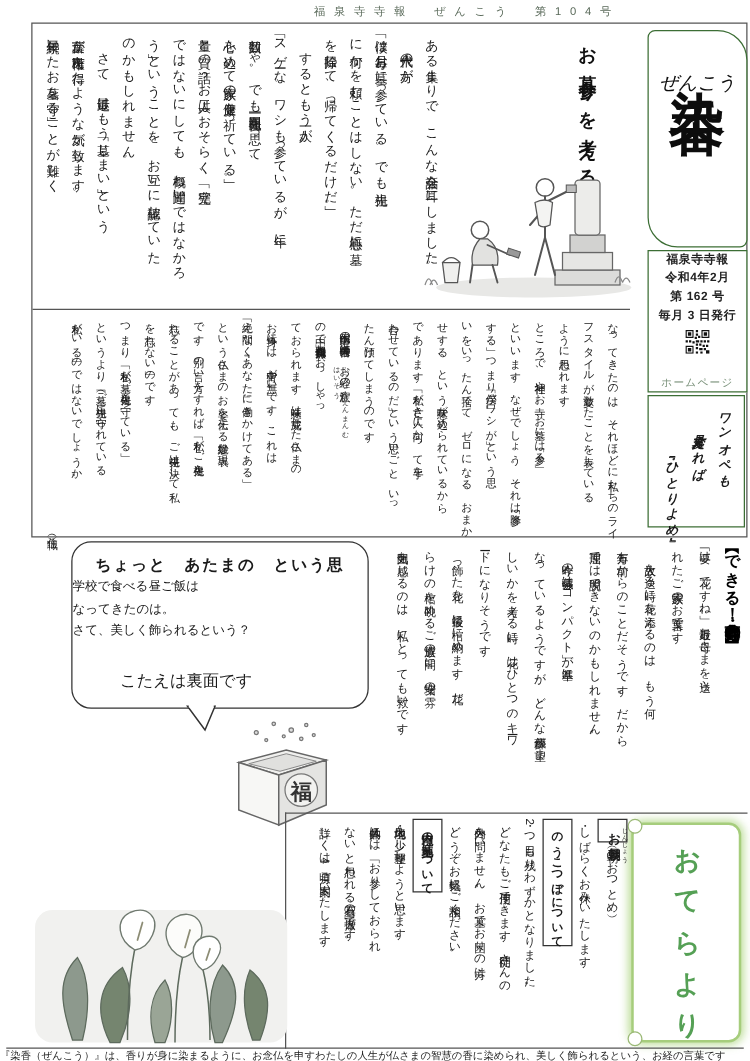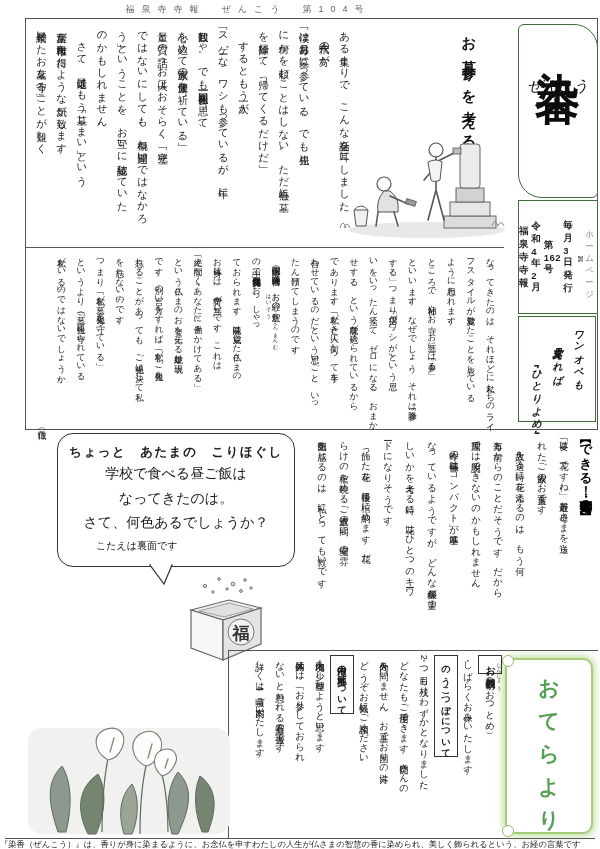--- a/index.html
+++ b/index.html
@@ -8,21 +8,21 @@
     font-family:"Liberation Sans",sans-serif;color:#1a1a1a;
     -webkit-font-smoothing:antialiased;
   }
   .v{writing-mode:vertical-rl;}
   .vcol{white-space:nowrap;}
   .vgroup{display:contents;}
   .abs{position:absolute;}
 
   
   .page-header{
-    left:0;top:3px;width:496px;text-align:center;
+    left:0;top:3px;width:496px;text-align:right;
     font-size:9px;letter-spacing:7px;color:#5a6a5a;
   }
 
   
   .main-box{left:25px;top:18px;width:571px;height:410px;border:1px solid #555;}
   .band-sep{position:absolute;left:0;top:228px;width:478px;border-top:1px solid #555;}
 
   .headline{
     left:459px;top:27px;height:180px;
     font-size:14.5px;font-weight:600;letter-spacing:4.5px;color:#111;
@@ -34,33 +34,33 @@
   .band2 .vcol{line-height:19.5px;letter-spacing:-.2px;}
   .col-end{text-align:end;}
   .furi-note{
     left:266px;top:290px;height:62px;font-size:5.5px;color:#333;letter-spacing:0;
   }
 
   
   .title-box{
     left:518px;top:24px;width:78px;height:172px;background:#fff;
     border:1.6px solid #3c6e35;border-radius:6px 24px 6px 24px;
-    display:flex;flex-direction:column;align-items:center;justify-content:flex-start;gap:20px;
+    display:flex;flex-direction:column;align-items:center;justify-content:flex-start;
   }
   .title-main{
     writing-mode:vertical-rl;font-family:"DejaVu Serif",serif;font-weight:bold;
     font-size:45px;line-height:1;margin-top:10px;color:#0d0d0d;letter-spacing:8px;
   }
   .title-kana{
     writing-mode:horizontal-tb;font-family:"DejaVu Serif",serif;font-style:italic;
     font-size:15px;margin-top:6px;color:#0d0d0d;
   }
   .info-box{
     left:518px;top:200px;width:78px;height:112px;border:1px solid #3c6e35;
-    display:flex;flex-direction:row;align-items:center;justify-content:center;gap:2px;
+    display:flex;flex-direction:column;align-items:center;justify-content:center;gap:2px;
     background:#fff;
   }
   .info-line{font-size:9.5px;font-weight:bold;color:#222;letter-spacing:.5px;}
   .homepage{font-size:8.5px;color:#7a917a;margin-top:16px;letter-spacing:1px;}
   .qr{margin-top:3px;}
 
   .senryu-box{
     left:518px;top:316px;width:78px;height:106px;border:1.6px solid #3c6e35;background:#fff;
     display:flex;flex-direction:row-reverse;justify-content:center;gap:7px;
     padding-top:6px;box-sizing:border-box;
@@ -77,22 +77,22 @@
   .dekiru-header{
     font-size:12.5px;font-weight:700;letter-spacing:1.5px;line-height:26px;color:#000;
   }
 
   
   .quiz-box{
     left:57px;top:433px;width:238px;height:134px;border:1.2px solid #333;border-radius:16px;
     background:#fff;box-sizing:border-box;padding-top:10px;
   }
   .quiz-title{text-align:center;font-size:12.5px;font-weight:700;letter-spacing:1.5px;}
-  .quiz-line{text-align:center;font-size:14px;line-height:1.75;}
-  .quiz-answer{font-size:10px;margin:4px 0 0 38px;}
+  .quiz-line{text-align:left;font-size:10px;line-height:1.75;}
+  .quiz-answer{font-size:13px;margin:22px 0 0 38px;}
   .quiz-tail{left:148px;top:564px;}
 
   
   .otera-frame{left:228px;top:650px;width:369px;height:188px;border-left:1px solid #555;border-top:1px solid #555;}
   .otera-banner{
     left:505px;top:658px;width:84px;height:172px;background:#fff;
     border:2px solid #a6cd7c;border-radius:10px;
     box-shadow:0 0 7px 2px rgba(139,195,74,.55);
     display:flex;align-items:center;justify-content:center;
   }
@@ -203,24 +203,24 @@
   <div class="vcol v s2">見方変えれば</div>
   <div class="vcol v s3">『ひとりよめ』</div>
 </div>
 
 <div class="abs v dekiru">
   <div class="vcol dekiru-header">【できる！自宅葬・寺葬②】</div>
   <div class="vgroup"><div class="vcol">「要は、花ですね」。最近お母さまを送ら</div><div class="vcol">れたご家族のお言葉です。</div><div class="vcol">　故人を送る時に花を添えるのは、もう何</div><div class="vcol">万年も前からのことだそうです。だから、</div><div class="vcol">理屈では説明できないのかもしれません。</div><div class="vcol">　昨今の葬儀は「コンパクト」が基準に</div><div class="vcol">なっているようですが、どんな葬儀が望ま</div><div class="vcol">しいかを考える時に、花はひとつのキーワ</div><div class="vcol">ードになりそうです。</div><div class="vcol">　飾った花を、最後に棺に納めます。花だ</div><div class="vcol">らけの棺を眺めるご遺族の間に、安堵の雰</div><div class="vcol">囲気を感じるのは、私にとっても救いです。</div></div>
 </div>
 
 <div class="abs quiz-box">
-  <div class="quiz-title">ちょっと　あたまの　こりほぐし</div>
+  <div class="quiz-title">ちょっと　あたまの　という思</div>
   <div class="quiz-line">学校で食べる昼ご飯は</div>
   <div class="quiz-line">なってきたのは。</div>
-  <div class="quiz-line">さて、何色あるでしょうか？</div>
+  <div class="quiz-line">さて、美しく飾られるという？</div>
   <div class="quiz-answer">こたえは裏面です</div>
 </div>
 <svg class="abs quiz-tail" width="26" height="22" viewBox="0 0 26 22">
   <path d="M2 1 L24 1 L16 20 Z" fill="#fff" stroke="#333" stroke-width="1.2"></path>
   <rect x="3" y="0" width="20" height="2" fill="#fff"></rect>
 </svg>
 
 <svg class="abs" style="left:183px;top:572px;" width="84" height="96" viewBox="0 0 84 96">
   <g stroke="#777" fill="#ddd">
     <circle cx="22" cy="14" r="1.6"></circle>

